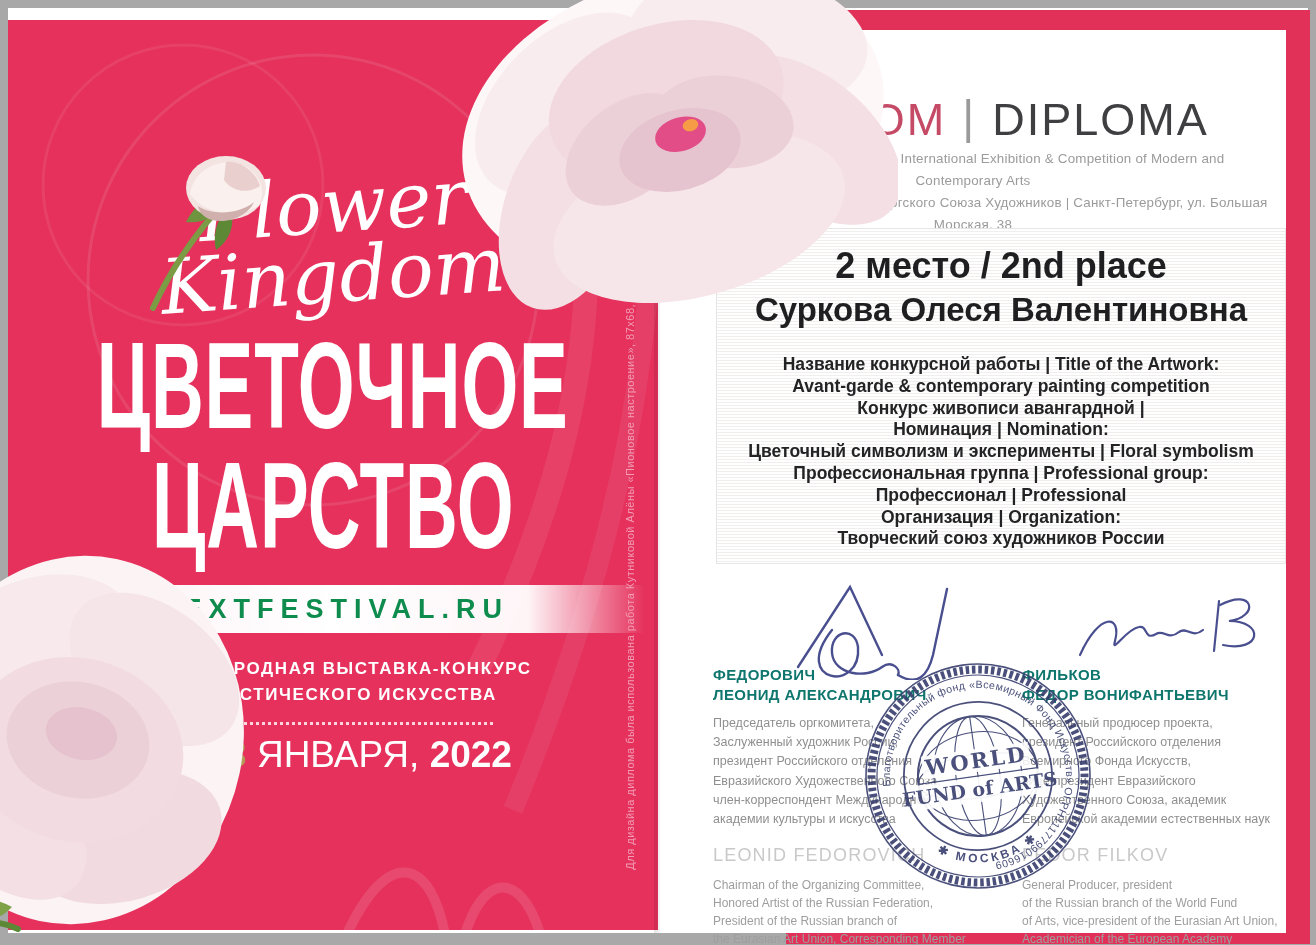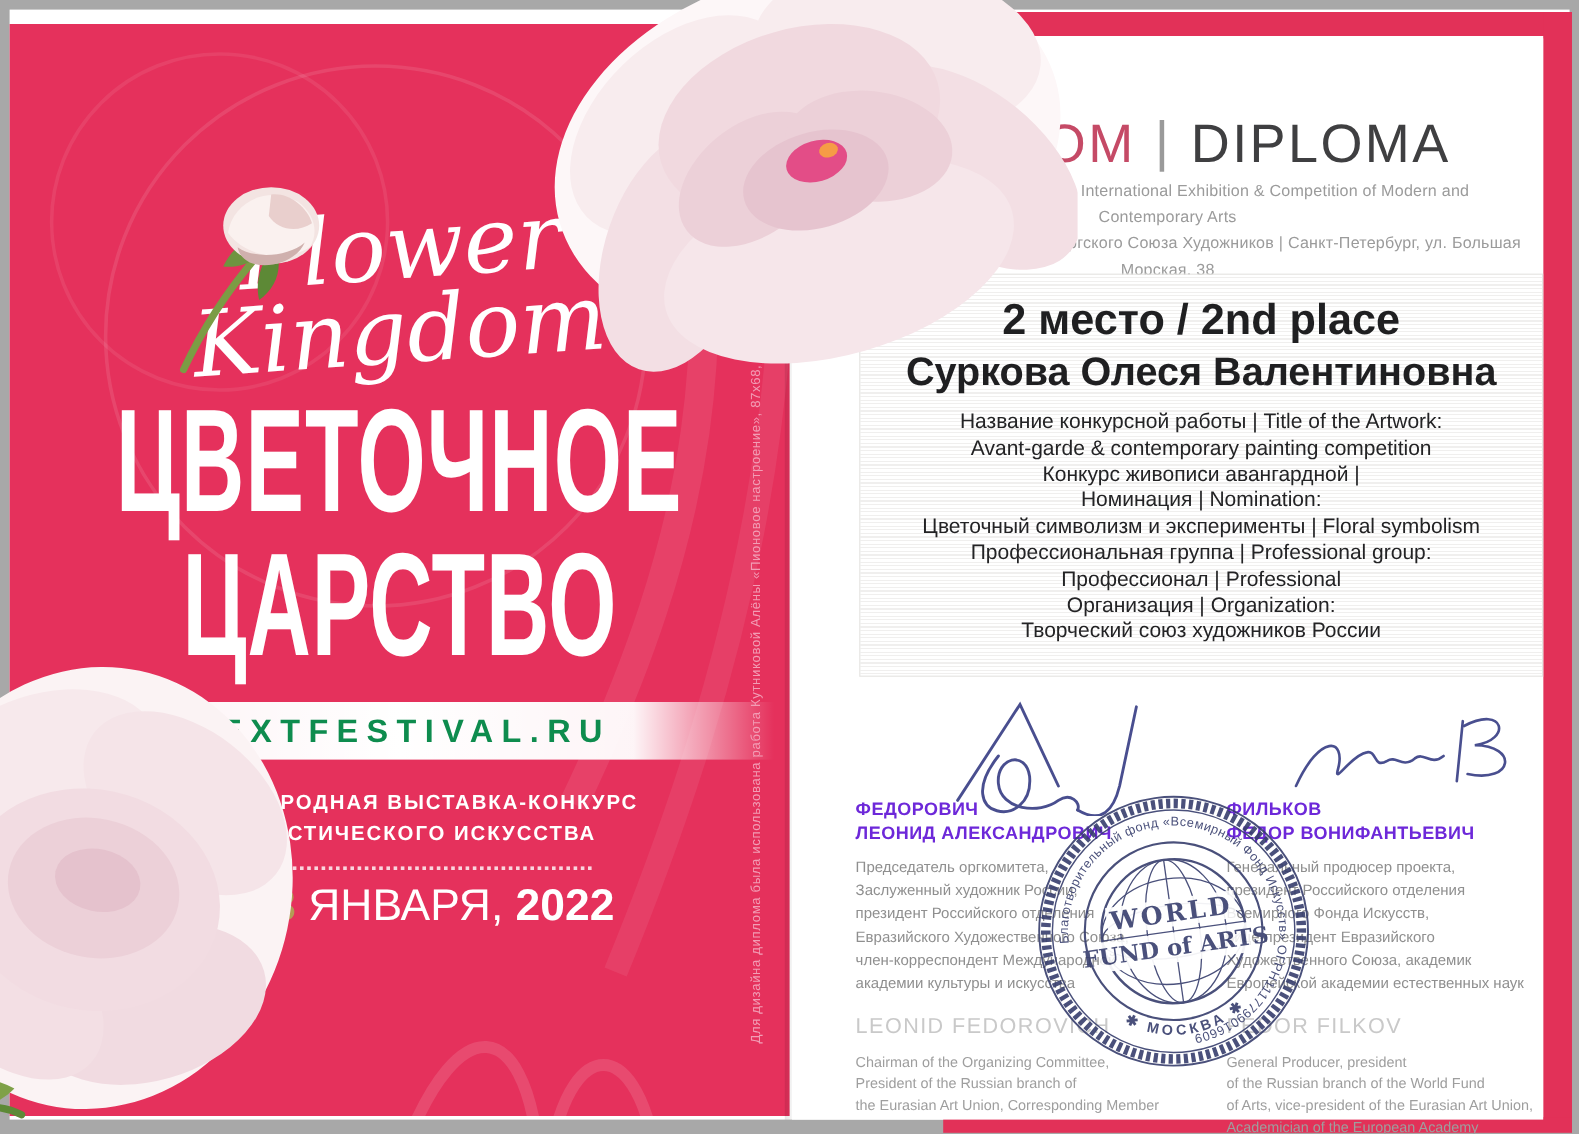--- a/index.html
+++ b/index.html
@@ -65,30 +65,30 @@
   .dinfo{position:absolute;left:18px;top:118px;width:590px;text-align:center;
     font-size:13.4px;color:#9b9b9b;line-height:22px;letter-spacing:.2px;}
   .dinfo .red{color:#c0506a;font-weight:700;letter-spacing:.8px;}
   .dinfo .green{color:#3f9d5a;font-weight:700;}
 
   .award-box{position:absolute;left:56px;top:198px;width:568px;height:334px;
     background:repeating-linear-gradient(180deg,#ffffff 0 2px,#f0efee 2px 3px);
     border:1px solid #e6e5e3;text-align:center;color:#2b2b2d;}
   .award-place{margin-top:16px;font-size:36px;font-weight:800;color:#1f1f21;}
   .award-winner{margin-top:4px;font-size:33px;font-weight:800;color:#1f1f21;}
-  .award-lines{margin-top:12px;font-size:17.5px;font-weight:400;line-height:21.8px;color:#232325;}
+  .award-lines{margin-top:25px;font-size:17.5px;font-weight:700;line-height:21.8px;color:#232325;}
 
   .sig{position:absolute;}
   .sig-left{left:110px;top:545px;}
   .sig-right{left:408px;top:553px;}
 
   .sign-col{position:absolute;top:635px;font-size:12.5px;color:#8f8f8f;line-height:1.55;}
   .sign-col-left{left:53px;width:292px;}
   .sign-col-right{left:362px;width:268px;}
-  .sign-name{font-size:15px;font-weight:800;color:#6d28d9;line-height:1.35;letter-spacing:.4px;margin-bottom:8px;}
+  .sign-name{font-size:15px;font-weight:800;color:#0f766e;line-height:1.35;letter-spacing:.4px;margin-bottom:8px;}
   .sign-name div{display:block;}
   .sign-en-name{font-size:18px;color:#c9c9c9;letter-spacing:1.2px;margin:12px 0 6px 0;}
   .sign-bio-en{font-size:12px;color:#9e9e9e;line-height:1.5;}
 
   .stamp{position:absolute;left:200px;top:628px;opacity:.9;}
 
   .flower{position:absolute;pointer-events:none;}
 </style>
 </head>
 <body>
@@ -196,20 +196,21 @@
         <div>Председатель оргкомитета,</div>
         <div>Заслуженный художник России,</div>
         <div>президент Российского отделения</div>
         <div>Евразийского Художественного Союза,</div>
         <div>член-корреспондент Международной</div>
         <div>академии культуры и искусства</div>
       </div>
       <div class="sign-en-name">LEONID FEDOROVICH</div>
       <div class="sign-bio-en">
         <div>Chairman of the Organizing Committee,</div>
+        <div>Honored Artist of the Russian Federation,</div>
         <div>President of the Russian branch of</div>
         <div>the Eurasian Art Union, Corresponding Member</div>
 
       </div>
     </div>
 
     <div class="sign-col sign-col-right">
       <div class="sign-name">
         <div>ФИЛЬКОВ</div>
         <div>ФЕДОР ВОНИФАНТЬЕВИЧ</div>

